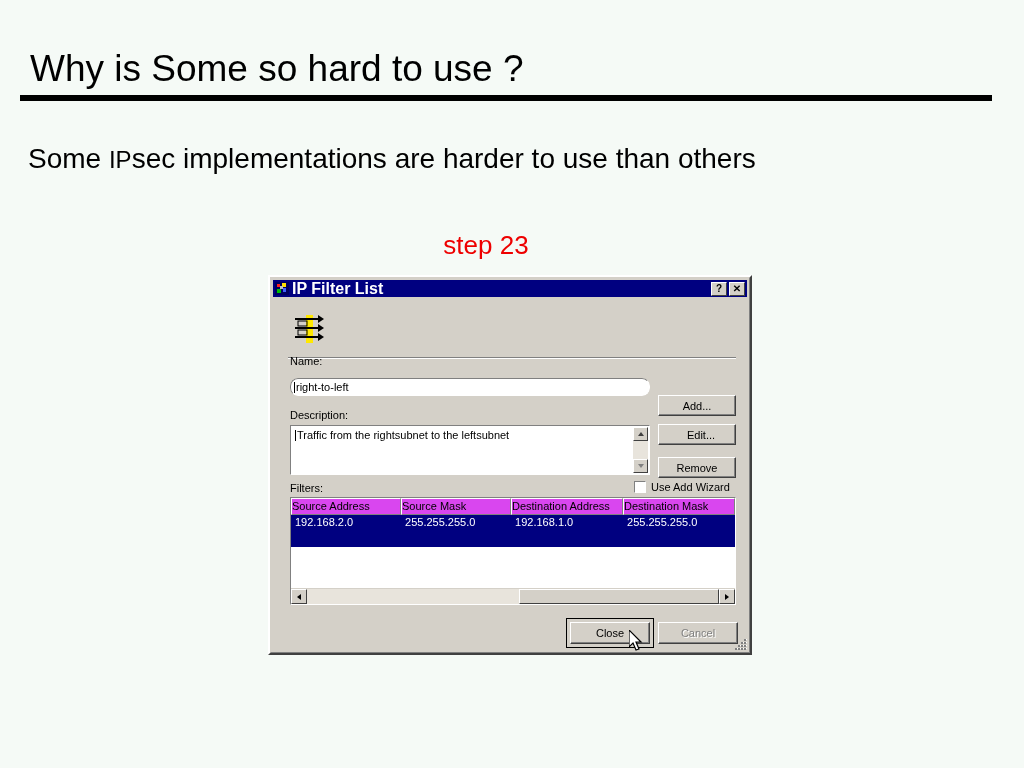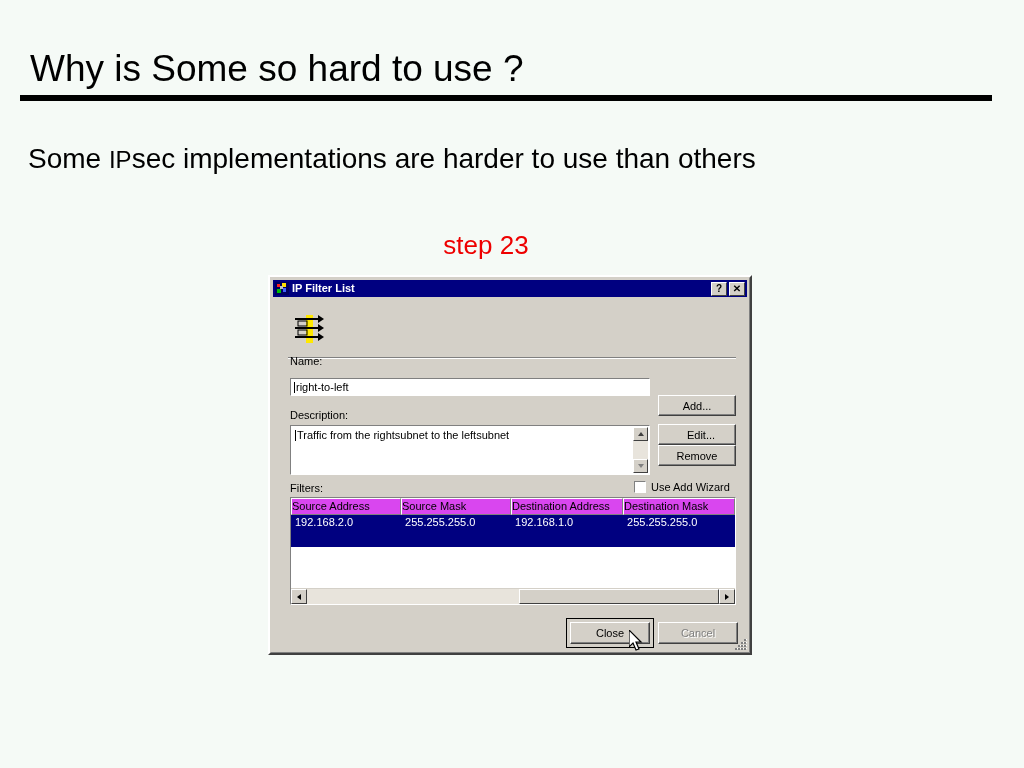--- a/index.html
+++ b/index.html
@@ -91,21 +91,21 @@
     position: absolute; display: block;
   }
   .ti-a { left:2px; top:2px; width:3px; height:3px; background:#ff2020; }
   .ti-b { left:7px; top:1px; width:4px; height:4px; background:#ffe000; }
   .ti-c { left:2px; top:7px; width:4px; height:4px; background:#00c000; }
   .ti-d { left:8px; top:6px; width:3px; height:4px; background:#4060ff; }
   .ti-e { left:5px; top:4px; width:3px; height:3px; background:#c0c0c0; }
 
   .titlebar-text {
     color: #fff;
-    font-size: 11px;
+    font-size: 16px;
     font-weight: bold;
     line-height: 17px;
     flex: 1;
     overflow: hidden;
     white-space: nowrap;
   }
   .tb-buttons { display: flex; gap: 2px; margin-right: 2px; }
   .tb-btn {
     width: 16px; height: 14px;
     background: #d4d0c8;
@@ -157,20 +157,21 @@
     box-sizing: border-box;
     outline: 1px solid #d4d0c8;
   }
   .name-field {
     position: absolute;
     left: 20px; top: 101px;
     width: 360px; height: 18px;
     font-size: 11px;
     padding: 2px 2px 0 3px;
     color: #000;
+    border-radius: 8px;
   }
   .name-field .caret {
     display: inline-block;
     width: 1px; height: 11px;
     background: #000;
     vertical-align: -2px;
     margin-right: 1px;
   }
 
   .desc-box {
@@ -237,21 +238,21 @@
   }
   .btn .inner {
     position: absolute; left:0; top:0; right:0; bottom:0;
     border-right: 1px solid #808080;
     border-bottom: 1px solid #808080;
     box-sizing: border-box;
     pointer-events: none;
   }
   .btn-add    { left: 388px; top: 118px;  width: 78px; height: 21px; }
   .btn-edit   { left: 388px; top: 147px;  width: 78px; height: 21px; padding-left: 8px; }
-  .btn-remove { left: 388px; top: 168px;  width: 78px; height: 21px; }
+  .btn-remove { left: 388px; top: 180px;  width: 78px; height: 21px; }
 
   .wizard-chk {
     position: absolute;
     left: 364px; top: 204px;
     width: 12px; height: 12px;
     background: #fff;
     border-top: 1px solid #808080;
     border-left: 1px solid #808080;
     border-right: 1px solid #ffffff;
     border-bottom: 1px solid #ffffff;

